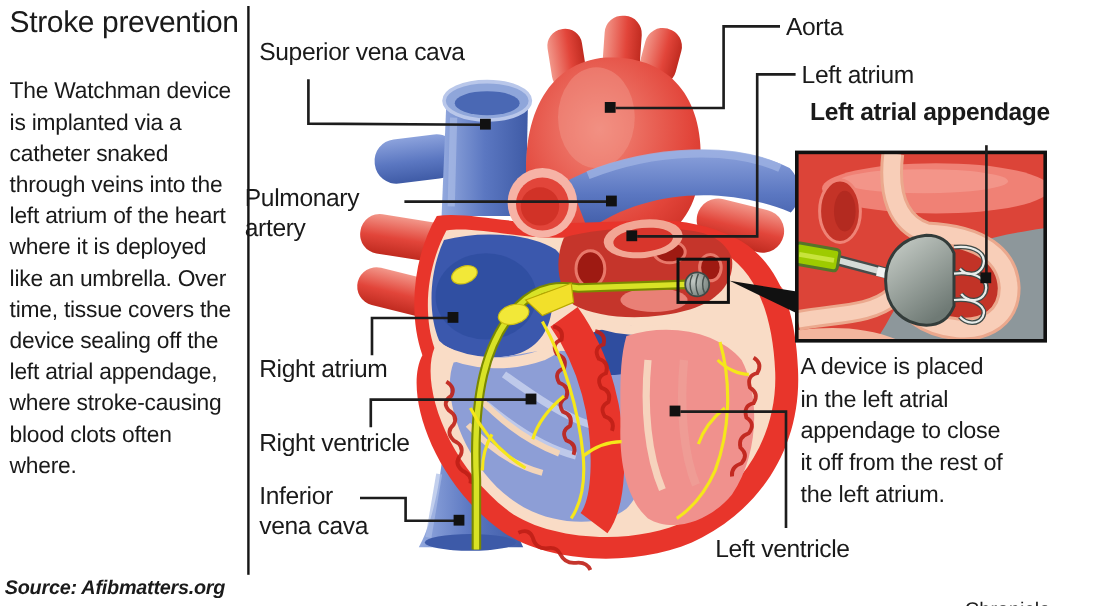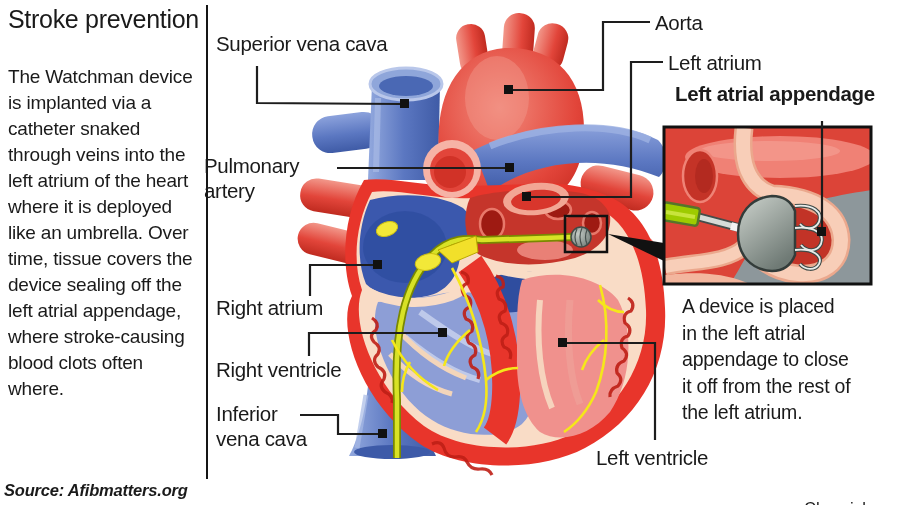--- a/index.html
+++ b/index.html
@@ -265,15 +265,15 @@
   <div class="abs lbl" style="left:216px;top:31px;">Superior vena cava</div>
   <div class="abs lbl wrap" style="left:204px;top:153px;width:112px;">Pulmonary artery</div>
   <div class="abs lbl" style="left:216px;top:295px;">Right atrium</div>
   <div class="abs lbl" style="left:216px;top:357px;">Right ventricle</div>
   <div class="abs lbl wrap" style="left:216px;top:401px;width:104px;">Inferior vena cava</div>
   <div class="abs lbl" style="left:655px;top:10px;">Aorta</div>
   <div class="abs lbl" style="left:668px;top:50px;">Left atrium</div>
   <div class="abs lbl" style="left:596px;top:445px;">Left ventricle</div>
 
   <div class="abs lbl bold" style="left:663px;top:81px;margin-left:12px;">Left atrial appendage</div>
-  <div class="abs caption" style="left:682px;top:293px;width:172px;">A device is placed in the left atrial appendage to close it off from the rest of the left atrium.</div>
+  <div class="abs caption" style="left:667px;top:293px;width:172px;">A device is placed in the left atrial appendage to close it off from the rest of the left atrium.</div>
 
 </div>
 
 </body></html>

